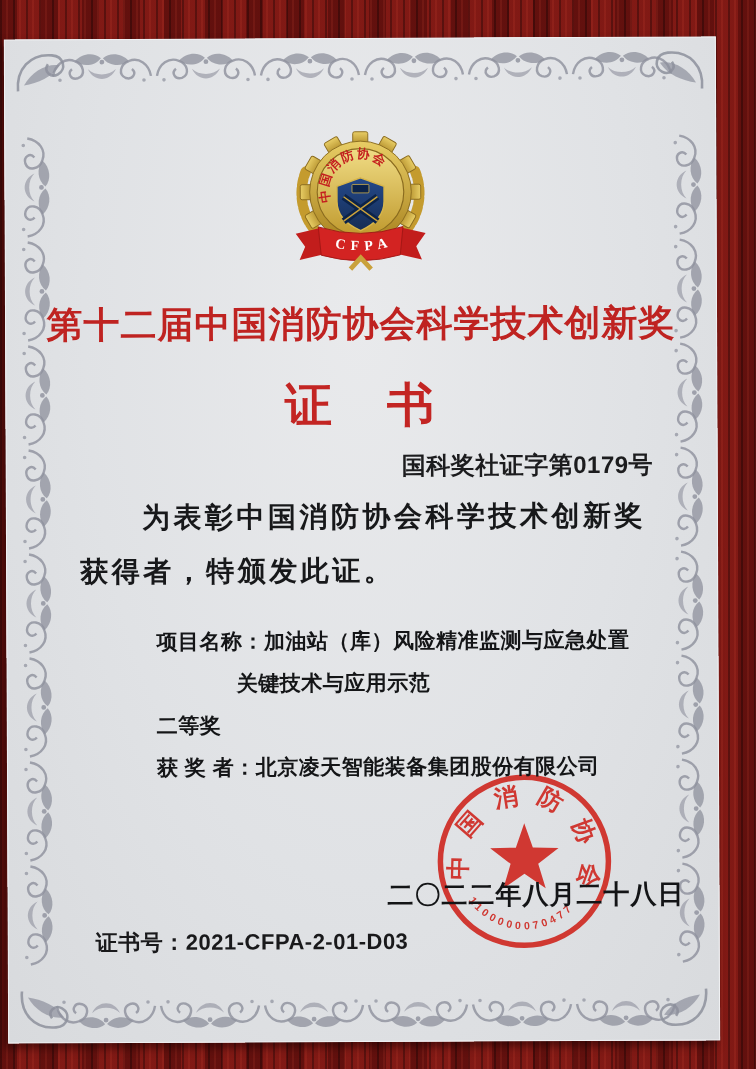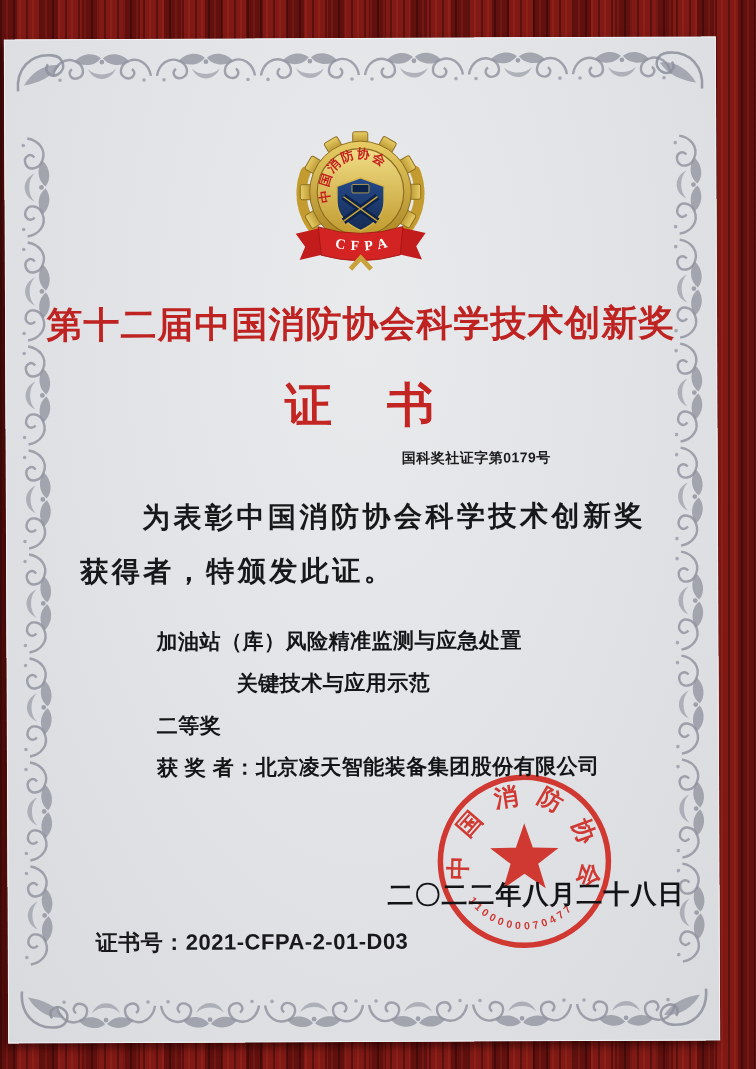--- a/index.html
+++ b/index.html
@@ -24,21 +24,21 @@
     font-family:"Liberation Serif","DejaVu Serif",serif;
     font-size:36px;font-weight:bold;color:#bf2321;letter-spacing:1px;z-index:2;
   }
   .doc-title{
     position:absolute;left:0;top:336px;width:100%;margin:0;text-align:center;
     font-family:"Liberation Serif","DejaVu Serif",serif;
     font-size:47px;font-weight:bold;color:#c32523;letter-spacing:4px;z-index:2;
   }
   .ref-no{
     position:absolute;left:396px;top:412px;
-    font-size:14px;font-weight:bold;color:#1c1c1e;letter-spacing:.5px;z-index:2;
+    font-size:24px;font-weight:bold;color:#1c1c1e;letter-spacing:.5px;z-index:2;
   }
   .citation{position:absolute;left:74px;top:452px;width:575px;z-index:2;
     font-family:"Liberation Serif","DejaVu Serif",serif;color:#17181a;}
   .citation p{margin:0;font-size:28px;font-weight:600;line-height:54px;letter-spacing:3.5px;}
   .citation p.indent{text-indent:62px;}
   .fields{position:absolute;left:150px;top:588px;width:520px;z-index:2;color:#141517;}
   .frow{display:flex;align-items:flex-start;font-size:21px;font-weight:bold;letter-spacing:.5px;line-height:30px;}
   .frow .lbl{white-space:pre;}
   .frow.r2{margin-top:12px;}
   .cont-line{margin:12px 0 0 80px;font-size:21px;font-weight:bold;letter-spacing:.5px;line-height:30px;}
@@ -178,20 +178,21 @@
   <h2 class="doc-title">证　书</h2>
   <div class="ref-no">国科奖社证字第0179号</div>
 
   <div class="citation">
     <p class="indent">为表彰中国消防协会科学技术创新奖</p>
     <p>获得者，特颁发此证。</p>
   </div>
 
   <div class="fields">
     <div class="frow">
+      <span class="lbl">项目名称：</span>
       <span class="val">加油站（库）风险精准监测与应急处置</span>
     </div>
     <div class="cont-line">关键技术与应用示范</div>
     <div class="frow r2">
       <span class="val">二等奖</span>
     </div>
     <div class="frow r2">
       <span class="lbl">获 奖 者：</span>
       <span class="val">北京凌天智能装备集团股份有限公司</span>
     </div>

